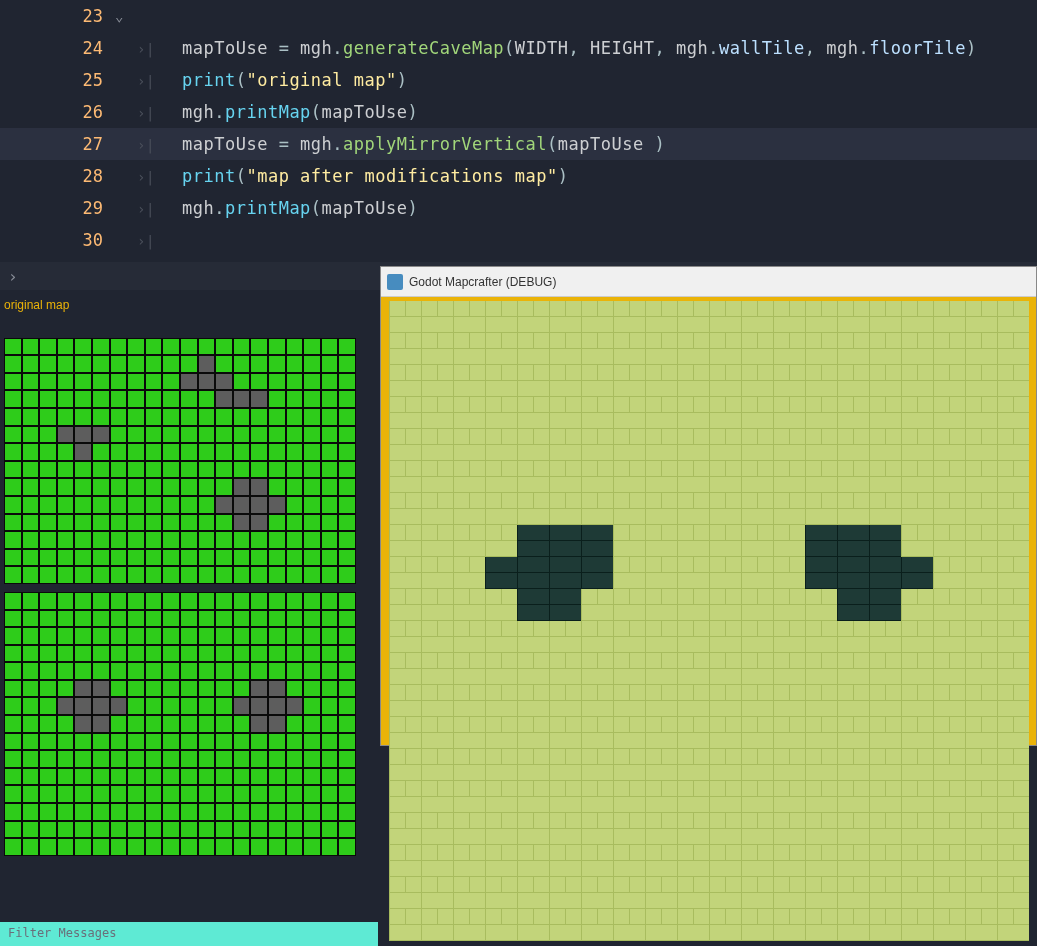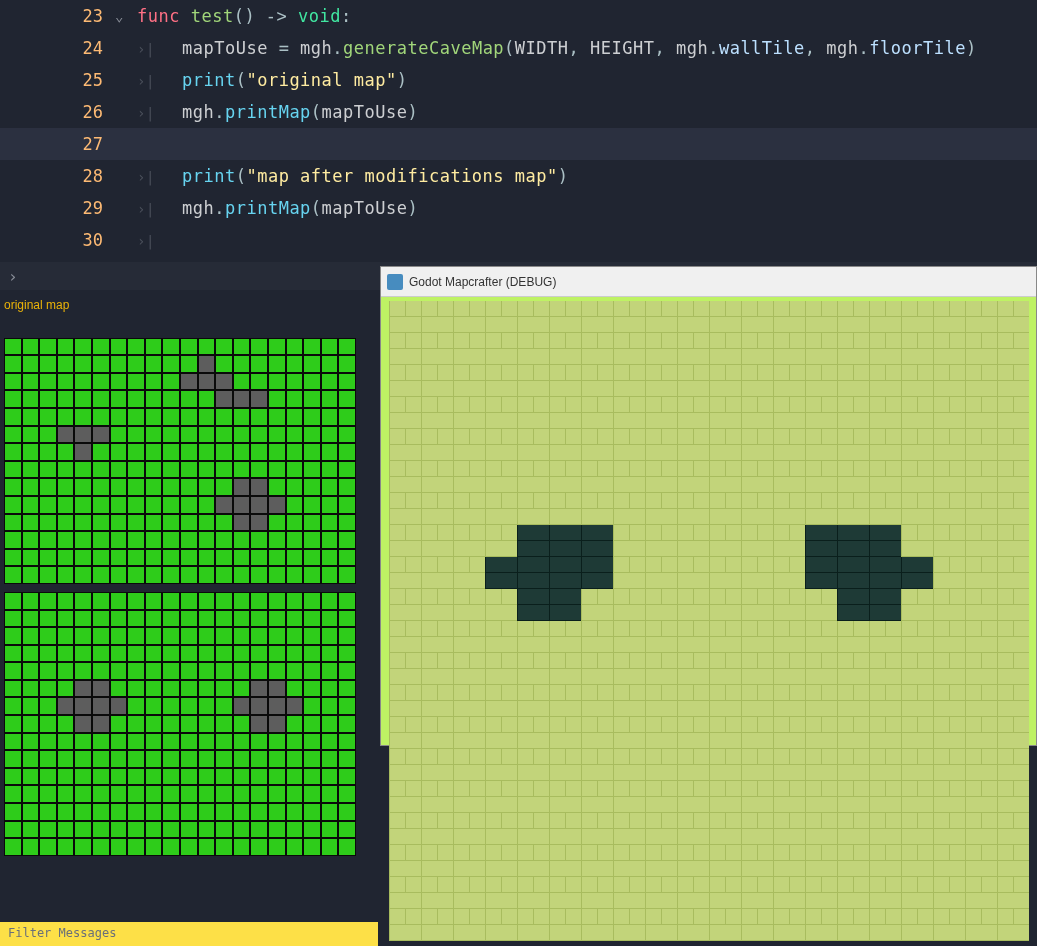--- a/index.html
+++ b/index.html
@@ -100,33 +100,33 @@
 .tile.g { background: #2ecc1a; }
 .tile.d { background: #5d5d5d; }
 .tile.b { background: #202531; border: none; }
 
 .filter-bar {
   position: absolute;
   bottom: 0;
   left: 0;
   width: 378px;
   height: 24px;
-  background: #fde047;
+  background: #5eead4;
   color: #6a6f7a;
   font-size: 12px;
   padding: 4px 8px;
 }
 
 .game-window {
   position: absolute;
   top: 266px;
   left: 380px;
   width: 657px;
   height: 480px;
-  background: #bef264;
+  background: #eab308;
   border: 1px solid #888;
 }
 .title-bar {
   height: 30px;
   background: #f0f0f0;
   display: flex;
   align-items: center;
   padding: 0 6px;
   border-bottom: 1px solid #ccc;
 }
@@ -181,40 +181,40 @@
     repeating-linear-gradient(90deg, #0a1f1c 0, #0a1f1c 1px, transparent 1px, transparent 32px);
 }
 </style>
 </head>
 <body>
 
 <div class="editor-pane" id="editor">
     <div class="code-line">
       <div class="line-number">23</div>
       <div class="fold-arrow">⌄</div>
-      <div class="code-content"><span class="kw">func </span><span class="method2">test</span><span class="op">()</span><span class="op"> -&gt; </span><span class="type">void</span><span class="op">:</span></div>
     </div>
     <div class="code-line">
       <div class="line-number">24</div>
       <div class="fold-arrow"></div>
       <div class="code-content"><span class="tab-char">›|</span><span class="param">mapToUse </span><span class="op">= </span><span class="param">mgh</span><span class="op">.</span><span class="method2">generateCaveMap</span><span class="op">(</span><span class="param">WIDTH</span><span class="op">, </span><span class="param">HEIGHT</span><span class="op">, </span><span class="param">mgh</span><span class="op">.</span><span class="prop">wallTile</span><span class="op">, </span><span class="param">mgh</span><span class="op">.</span><span class="prop">floorTile</span><span class="op">)</span></div>
     </div>
     <div class="code-line">
       <div class="line-number">25</div>
       <div class="fold-arrow"></div>
       <div class="code-content"><span class="tab-char">›|</span><span class="method">print</span><span class="op">(</span><span class="str">"original map"</span><span class="op">)</span></div>
     </div>
     <div class="code-line">
       <div class="line-number">26</div>
       <div class="fold-arrow"></div>
       <div class="code-content"><span class="tab-char">›|</span><span class="param">mgh</span><span class="op">.</span><span class="method">printMap</span><span class="op">(</span><span class="param">mapToUse</span><span class="op">)</span></div>
     </div>
     <div class="code-line highlighted">
       <div class="line-number">27</div>
       <div class="fold-arrow"></div>
+      <div class="code-content"><span class="tab-char">›|</span><span class="param">mapToUse </span><span class="op">= </span><span class="param">mgh</span><span class="op">.</span><span class="method2">applyMirrorVertical</span><span class="op">(</span><span class="param">mapToUse </span><span class="op">)</span></div>
     </div>
     <div class="code-line">
       <div class="line-number">28</div>
       <div class="fold-arrow"></div>
       <div class="code-content"><span class="tab-char">›|</span><span class="method">print</span><span class="op">(</span><span class="str">"map after modifications map"</span><span class="op">)</span></div>
     </div>
     <div class="code-line">
       <div class="line-number">29</div>
       <div class="fold-arrow"></div>
       <div class="code-content"><span class="tab-char">›|</span><span class="param">mgh</span><span class="op">.</span><span class="method">printMap</span><span class="op">(</span><span class="param">mapToUse</span><span class="op">)</span></div>

